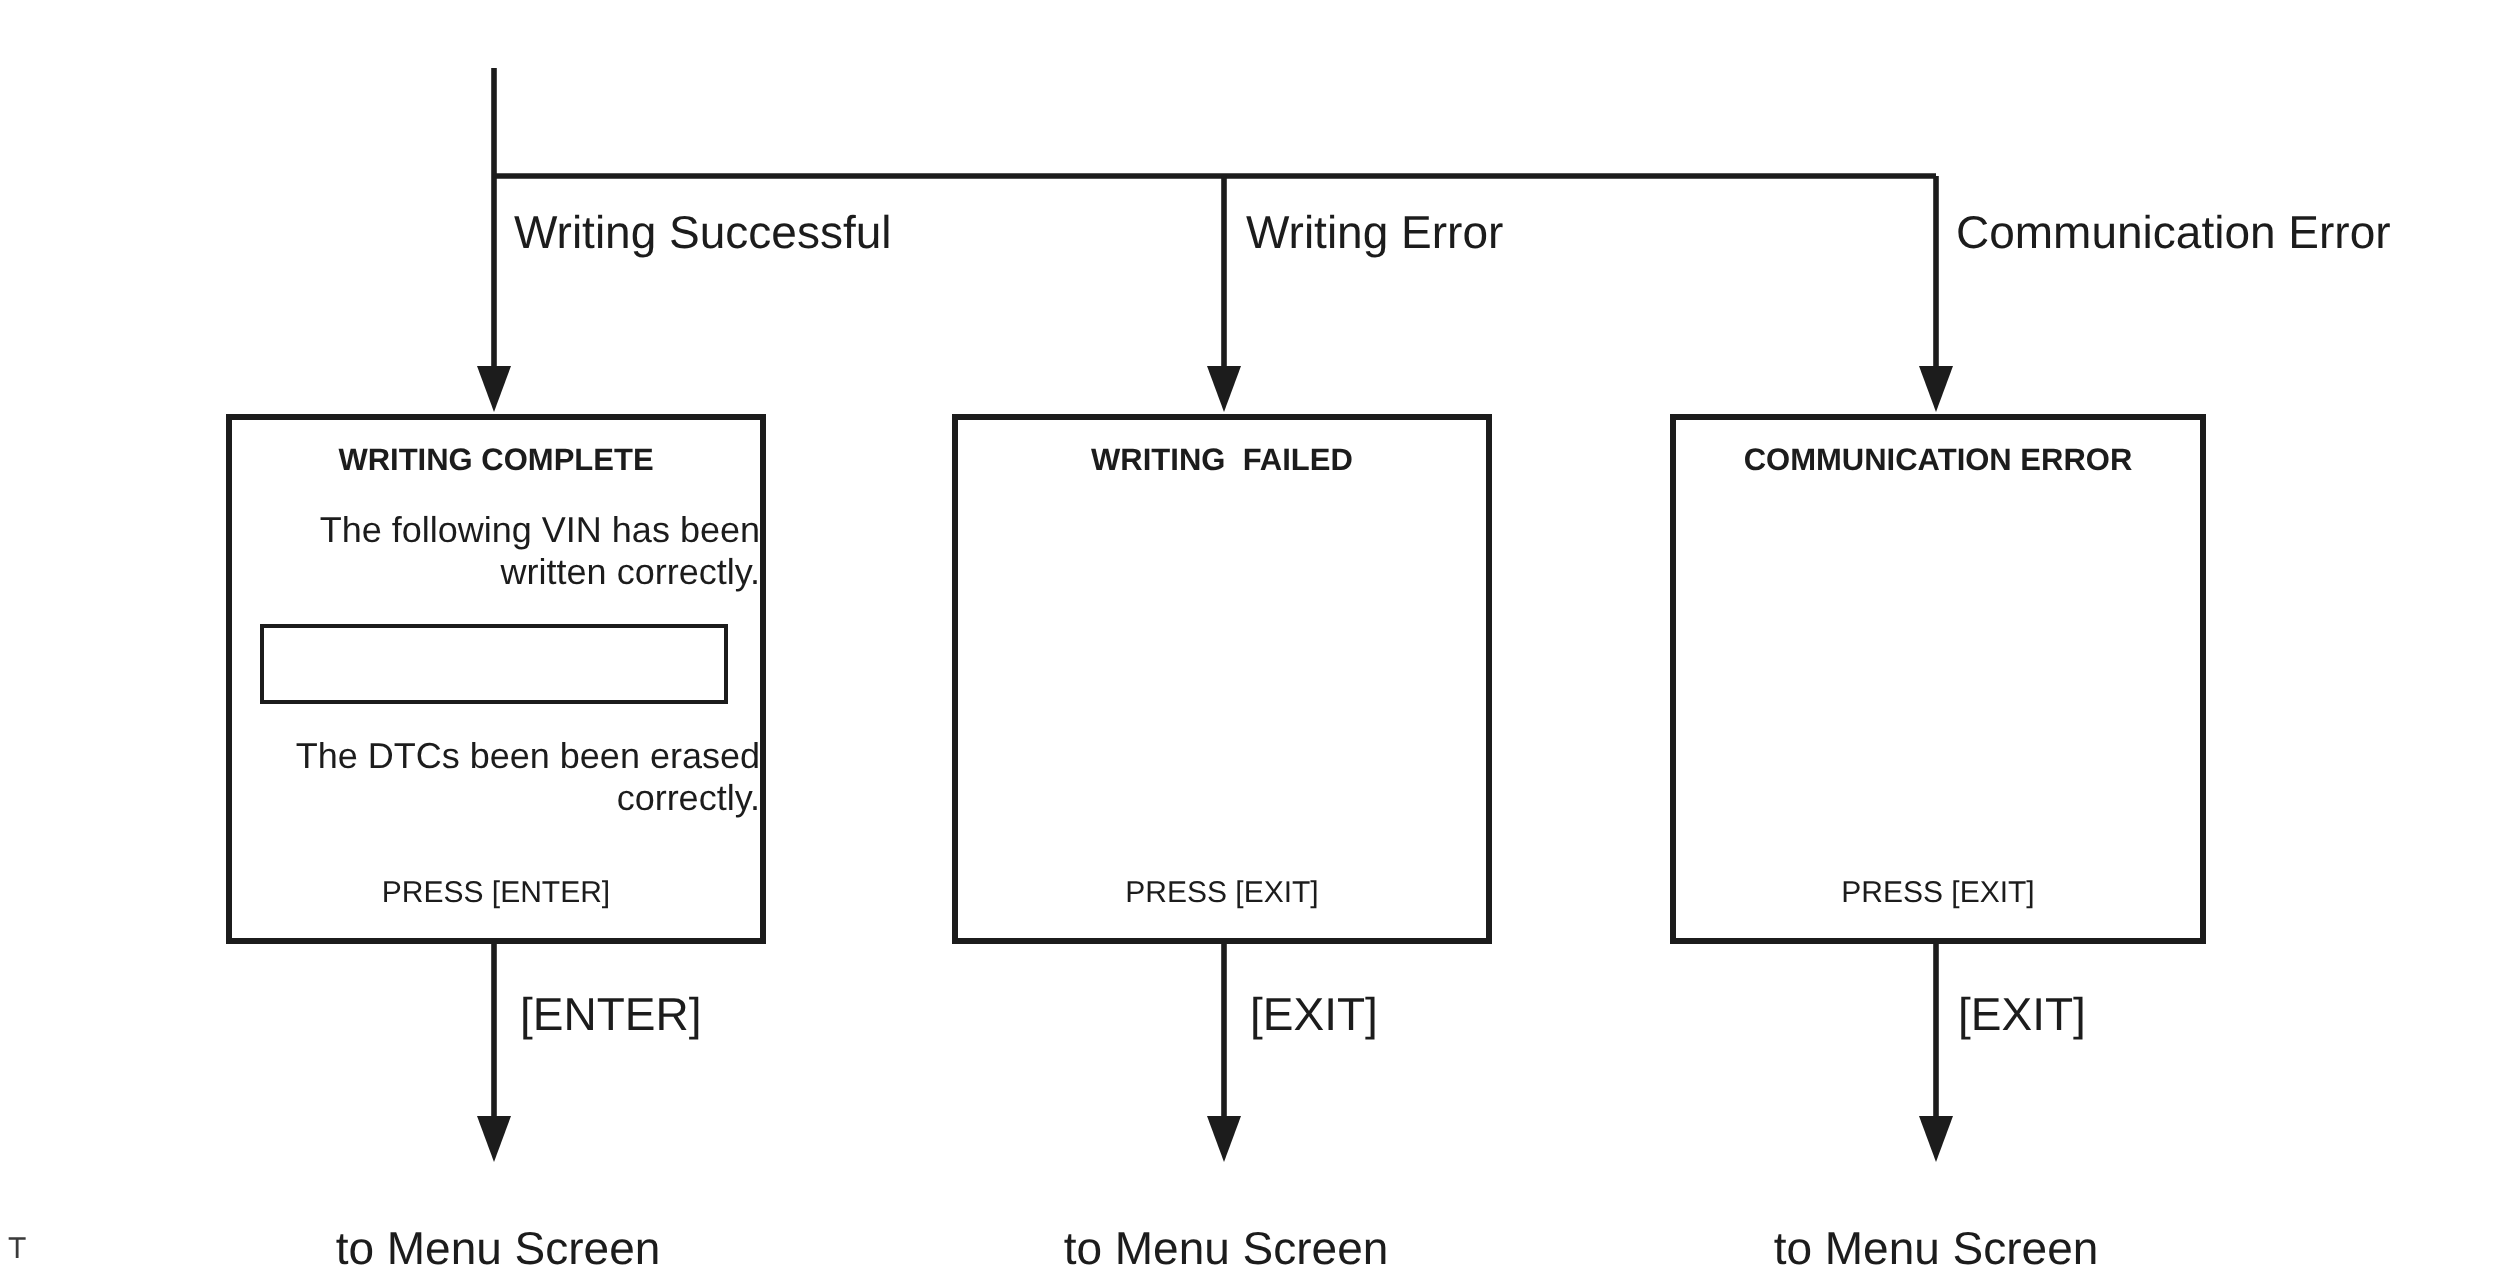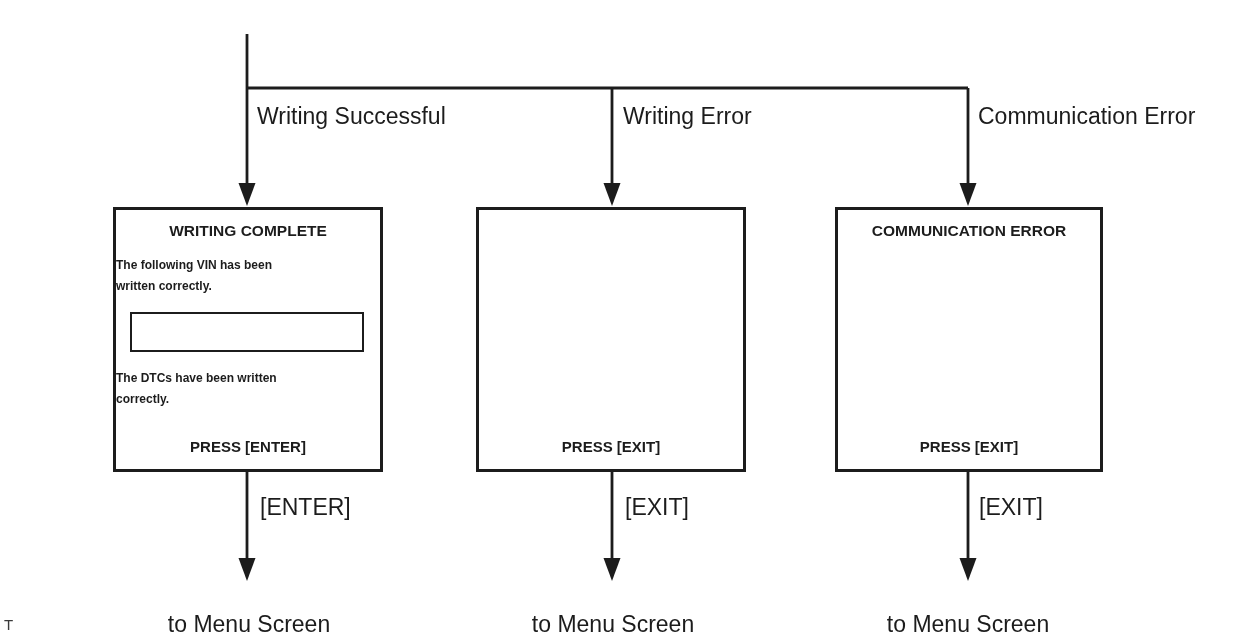--- a/index.html
+++ b/index.html
@@ -43,31 +43,31 @@
     position: absolute;
     top: 12px; left: 0; width: 100%;
     text-align: center;
     font-weight: bold;
     font-size: 15.5px;
     white-space: pre-wrap;
   }
   .screen-box .box-text {
     position: absolute;
     left: 0; width: 100%;
-    text-align: left;
-    font-weight: bold;
-    font-size: 12px;
+    text-align: right;
+    font-weight: normal;
+    font-size: 18px;
     line-height: 21px;
     white-space: pre-line;
   }
   .screen-box .box-press {
     position: absolute;
     top: 228px; left: 0; width: 100%;
     text-align: center;
-    font-weight: bold;
+    font-weight: normal;
     font-size: 15px;
     white-space: pre-wrap;
   }
   .vin-field {
     position: absolute;
     left: 14px; top: 102px;
     width: 234px; height: 40px;
     border: 2px solid #1c1c1c;
     background: #ffffff;
     font-weight: bold;
@@ -110,26 +110,27 @@
 
   <div class="flow-label" style="left:623px; top:103px;">Writing Error</div>
   <div class="flow-label" style="left:257px; top:103px;">Writing Successful</div>
   <div class="flow-label" style="left:978px; top:103px;">Communication Error</div>
 
   <div class="screen-box" style="left:113px;">
     <div class="box-title">WRITING COMPLETE</div>
     <div class="box-text" style="top:45px;">The following VIN has been
 written correctly.</div>
     <div class="vin-field"></div>
-    <div class="box-text" style="top:158px;">The DTCs have been written
+    <div class="box-text" style="top:158px;">The DTCs been been erased
 correctly.</div>
     <div class="box-press">PRESS [ENTER]</div>
   </div>
 
   <div class="screen-box" style="left:476px;">
+    <div class="box-title">WRITING  FAILED</div>
     <div class="box-press">PRESS [EXIT]</div>
   </div>
 
   <div class="screen-box" style="left:835px; width:268px;">
     <div class="box-title">COMMUNICATION ERROR</div>
     <div class="box-press">PRESS [EXIT]</div>
   </div>
 
   <div class="flow-label" style="left:260px; top:494px;">[ENTER]</div>
   <div class="flow-label" style="left:625px; top:494px;">[EXIT]</div>

